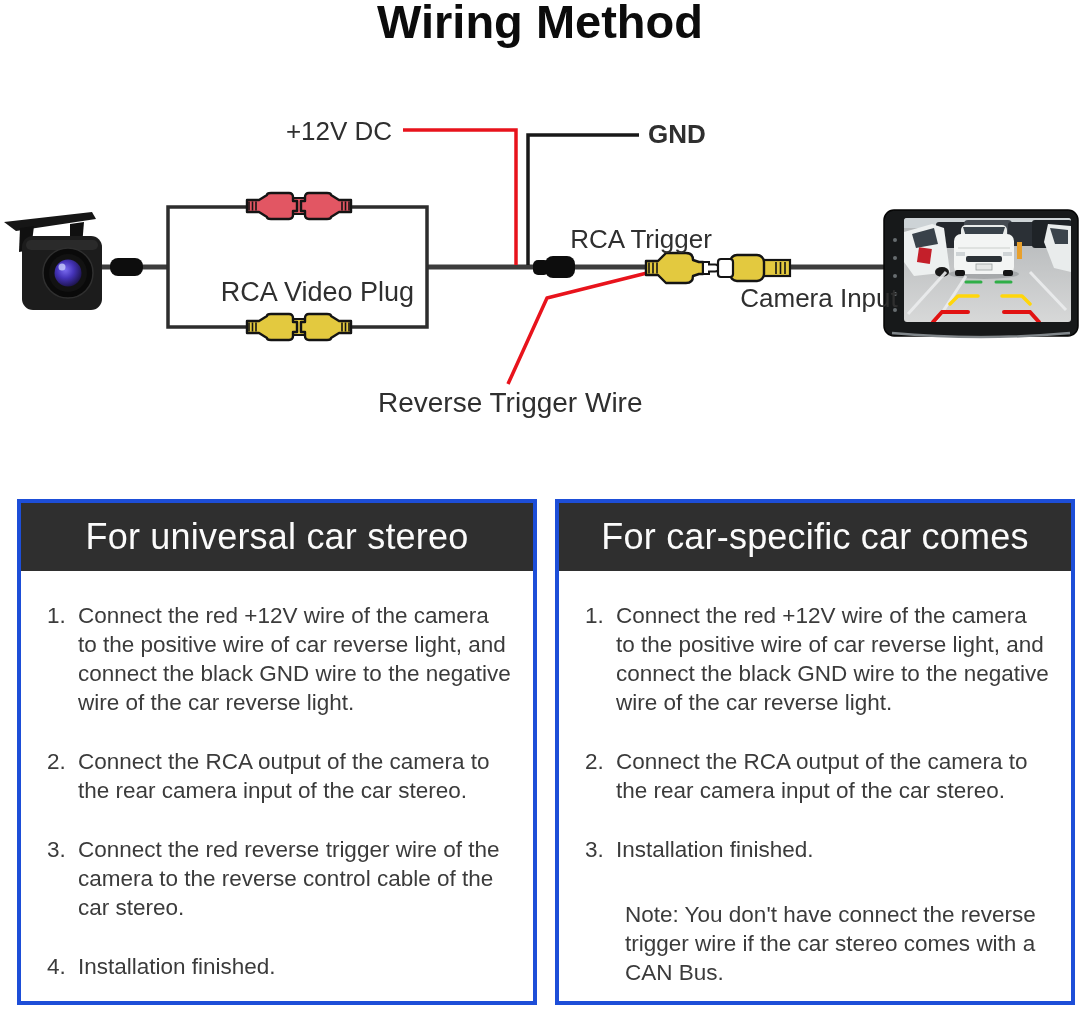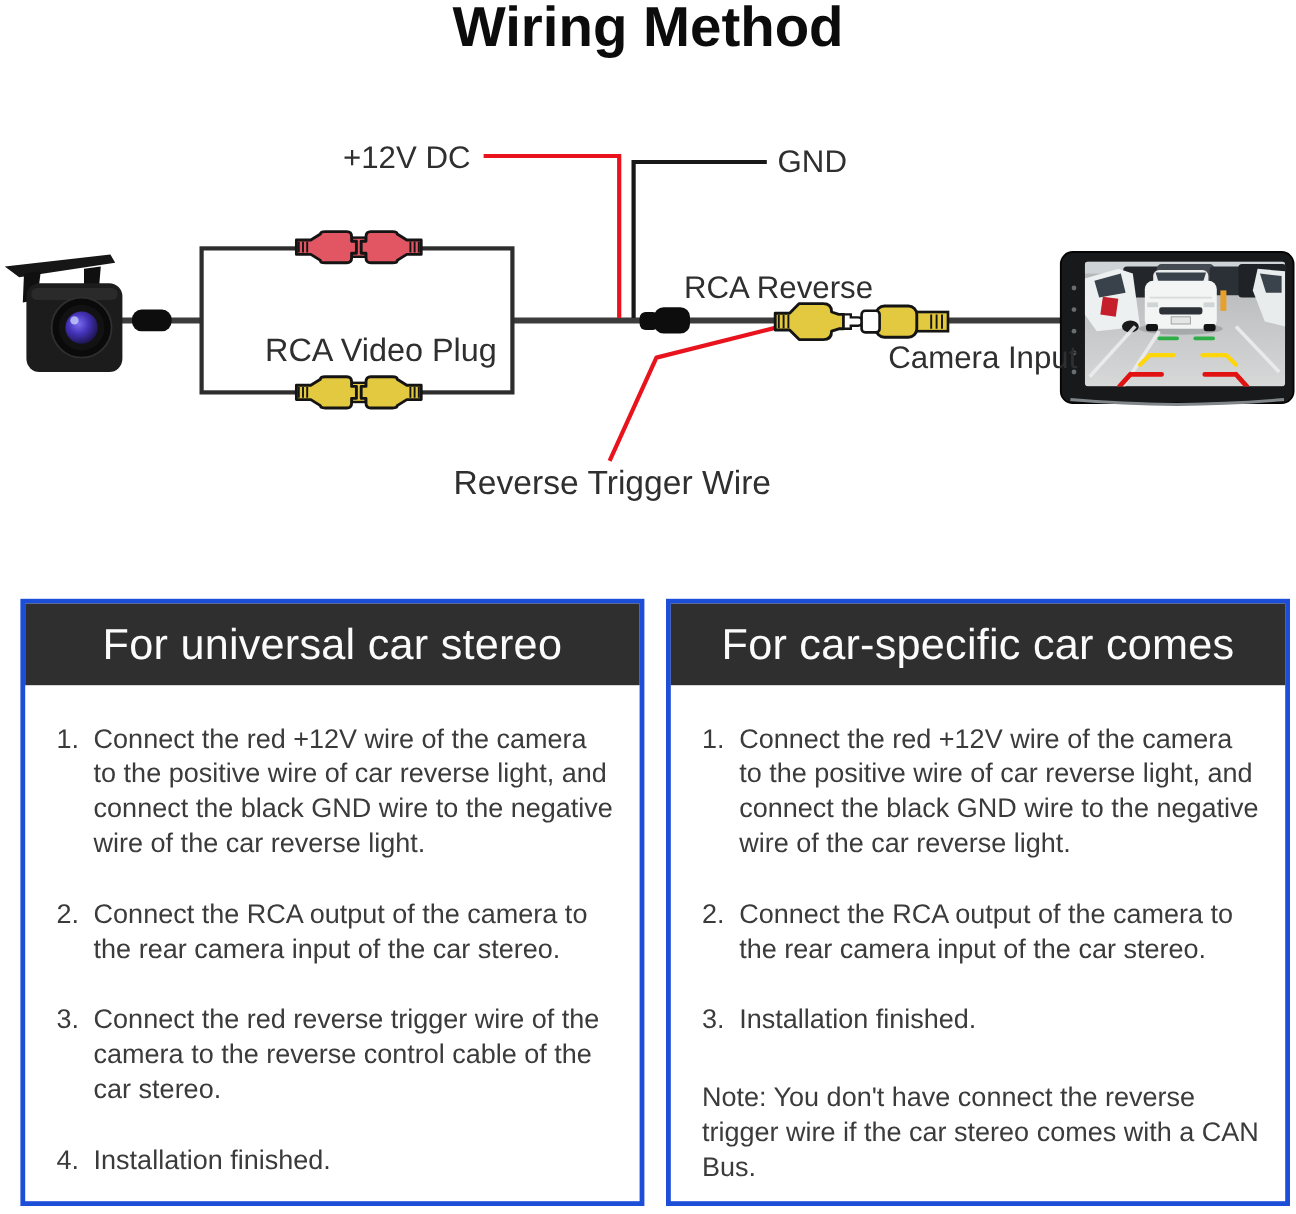--- a/index.html
+++ b/index.html
@@ -7,42 +7,42 @@
     position:relative;width:1080px;height:1012px;background:#fff;overflow:hidden;
     font-family:"Liberation Sans","DejaVu Sans",sans-serif;color:#2d2d2d;
   }
   .title{
     position:absolute;top:-6px;left:0;width:1080px;text-align:center;
     font-size:47px;font-weight:bold;letter-spacing:0px;color:#0c0c0c;
   }
   .diagram-svg{position:absolute;left:0;top:0;}
   .dlabel{position:absolute;font-size:26px;color:#2f2f2f;white-space:nowrap;}
   .lab-power{left:283px;top:116px;width:112px;text-align:center;}
-  .lab-gnd{left:648px;top:119px;}
+  .lab-gnd{left:648px;top:119px;font-weight:bold;}
   .lab-boxname{left:186px;top:277px;width:228px;text-align:right;font-size:27px;}
   .lab-rcaout{left:570px;top:224px;width:142px;text-align:center;}
   .lab-caminput{left:724px;top:283px;width:158px;text-align:center;margin-left:16px;}
   .lab-reverse{left:378px;top:387px;width:290px;font-size:28px;}
 
   .panel{
     position:absolute;top:499px;width:520px;height:506px;
     border:4px solid #1d4ed8;background:#fff;box-sizing:border-box;
   }
   .panel-left{left:17px;}
   .panel-right{left:555px;}
   .panel-header{
     height:68px;background:#2f2f2f;color:#fbfbfb;
     display:flex;align-items:center;justify-content:center;
     font-size:36px;letter-spacing:0.2px;
   }
   .panel-body{padding:30px 20px 0 26px;font-size:22.5px;line-height:29px;color:#3b3b3b;}
   .item{display:flex;margin-bottom:30px;}
   .item-num{width:31px;flex-shrink:0;}
   .item-text{flex:1;}
-  .note{margin-top:36px;}
+  .note{margin-top:36px;margin-left:40px;}
 
   
   .wire-signal{stroke:#3c3c3c;stroke-width:5;fill:none;}
   .wire-red{stroke:#e8131c;stroke-width:3.5;fill:none;}
   .wire-black{stroke:#181818;stroke-width:3.5;fill:none;}
   .pair-red{color:#e25663;}
   .pair-yellow{color:#e3c93f;}
 </style>
 </head>
 <body>
@@ -180,21 +180,21 @@
         </g>
       </g>
     </g>
   </svg>
 
   <div class="title">Wiring Method</div>
 
   <div class="dlabel lab-power">+12V DC</div>
   <div class="dlabel lab-gnd">GND</div>
   <div class="dlabel lab-boxname">RCA Video Plug</div>
-  <div class="dlabel lab-rcaout">RCA Reverse</div>
+  <div class="dlabel lab-rcaout">RCA Trigger</div>
   <div class="dlabel lab-caminput">Camera Input</div>
   <div class="dlabel lab-reverse">Reverse Trigger Wire</div>
 
   <div class="panel panel-left">
     <div class="panel-header">For universal car stereo</div>
     <div class="panel-body">
       <div class="item">
         <span class="item-num">1.</span>
         <span class="item-text">Connect the red +12V wire of the camera to the positive wire of car reverse light, and connect the black GND wire to the negative wire of the car reverse light.</span>
       </div>

